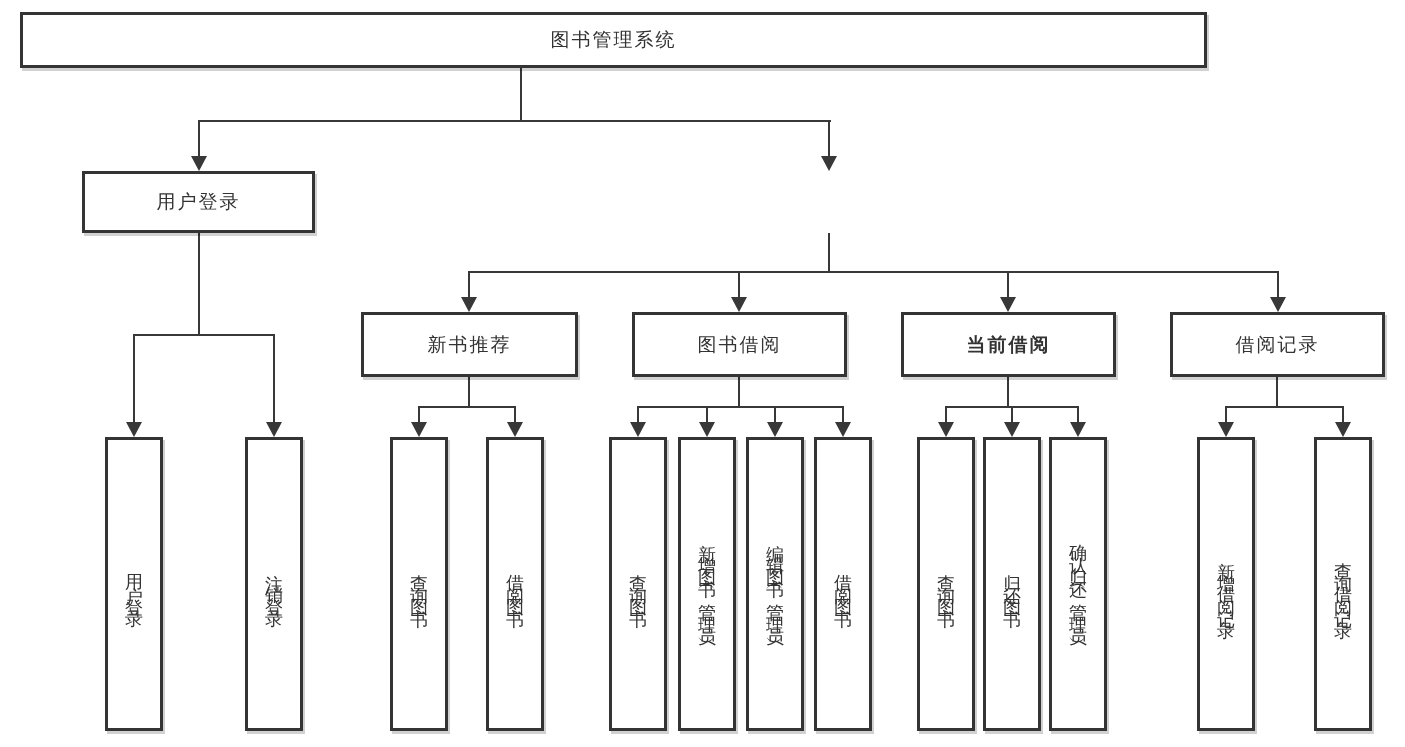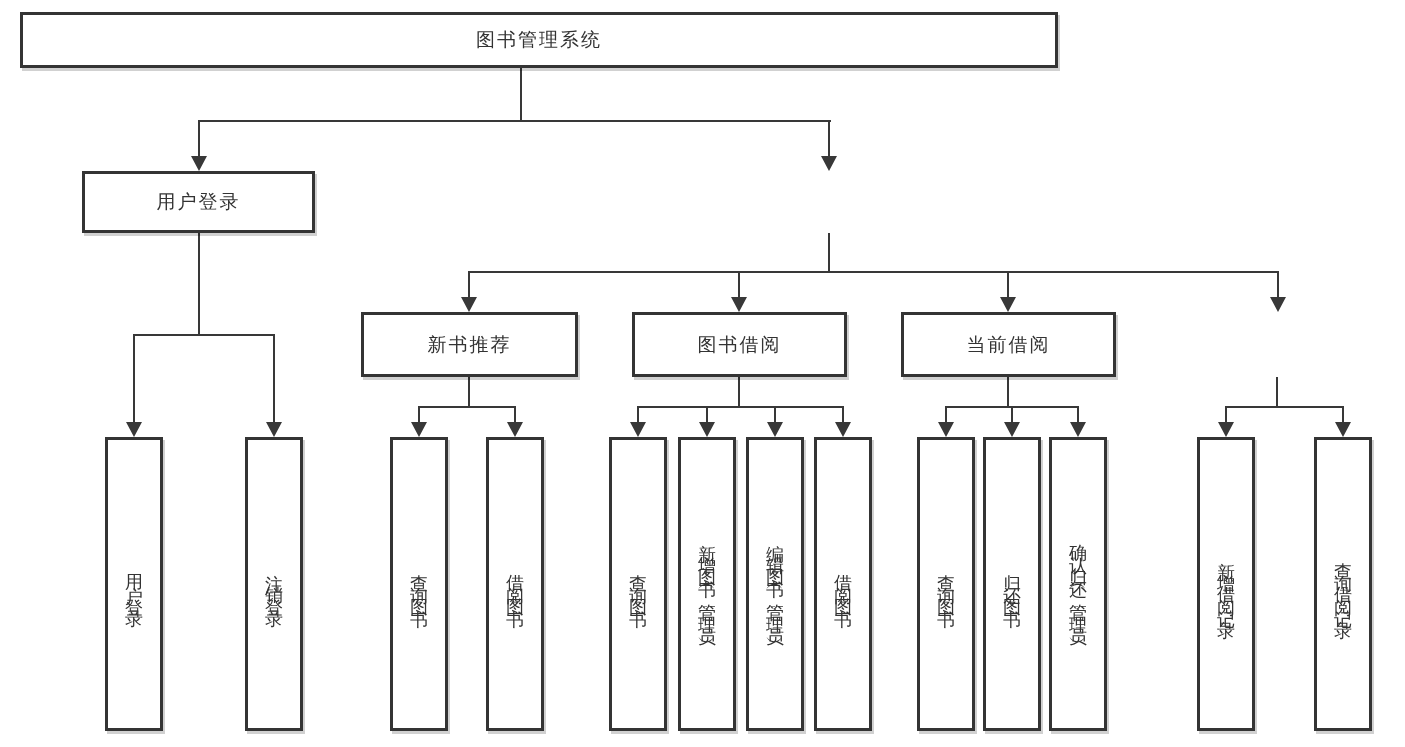--- a/index.html
+++ b/index.html
@@ -21,26 +21,26 @@
   }
   .vline,.hline{position:absolute;background:#383838;z-index:1;}
   .vline{width:2px;}
   .hline{height:2px;}
   .arrow{
     position:absolute;width:0;height:0;z-index:1;
     border-left:8px solid transparent;border-right:8px solid transparent;
     border-top:15px solid #383838;
   }
   
-  #n-root          {left:20px;  top:12px;  width:1038px;height:56px;}
+  #n-root          {left:20px;  top:12px;  width:1187px;height:56px;}
   #n-user-login    {left:82px;  top:171px; width:233px; height:62px;}
   #n-book-mgmt     {left:711px; top:171px; width:237px; height:62px;}
   #n-new-book      {left:361px; top:312px; width:217px; height:65px;}
   #n-book-borrow   {left:632px; top:312px; width:215px; height:65px;}
-  #n-cur-borrow    {left:901px; top:312px; width:215px; height:65px;}
+  #n-cur-borrow    {left:901px; top:312px; width:215px; height:65px;font-weight:bold;}
   #n-borrow-rec    {left:1170px;top:312px; width:215px; height:65px;}
   .leaf{top:437px;width:58px;height:294px;}
   #l-login         {left:105px;}
   #l-logout        {left:245px;}
   #l-query1        {left:390px;}
   #l-borrow1       {left:486px;}
   #l-query2        {left:609px;}
   #l-addbook       {left:678px;}
   #l-editbook      {left:746px;}
   #l-borrow2       {left:814px;}
@@ -68,20 +68,23 @@
   </div>
 
   <div class="box hbox" id="n-new-book">
     <span>新书推荐</span>
   </div>
   <div class="box hbox" id="n-book-borrow">
     <span>图书借阅</span>
   </div>
   <div class="box hbox" id="n-cur-borrow">
     <span>当前借阅</span>
+  </div>
+  <div class="box hbox" id="n-borrow-rec">
+    <span>借阅记录</span>
   </div>
 
   <div class="box vbox leaf" id="l-login">
     <span>用户登录</span>
   </div>
   <div class="box vbox leaf" id="l-logout">
     <span>注销登录</span>
   </div>
   <div class="box vbox leaf" id="l-query1">
     <span>查询图书</span>

